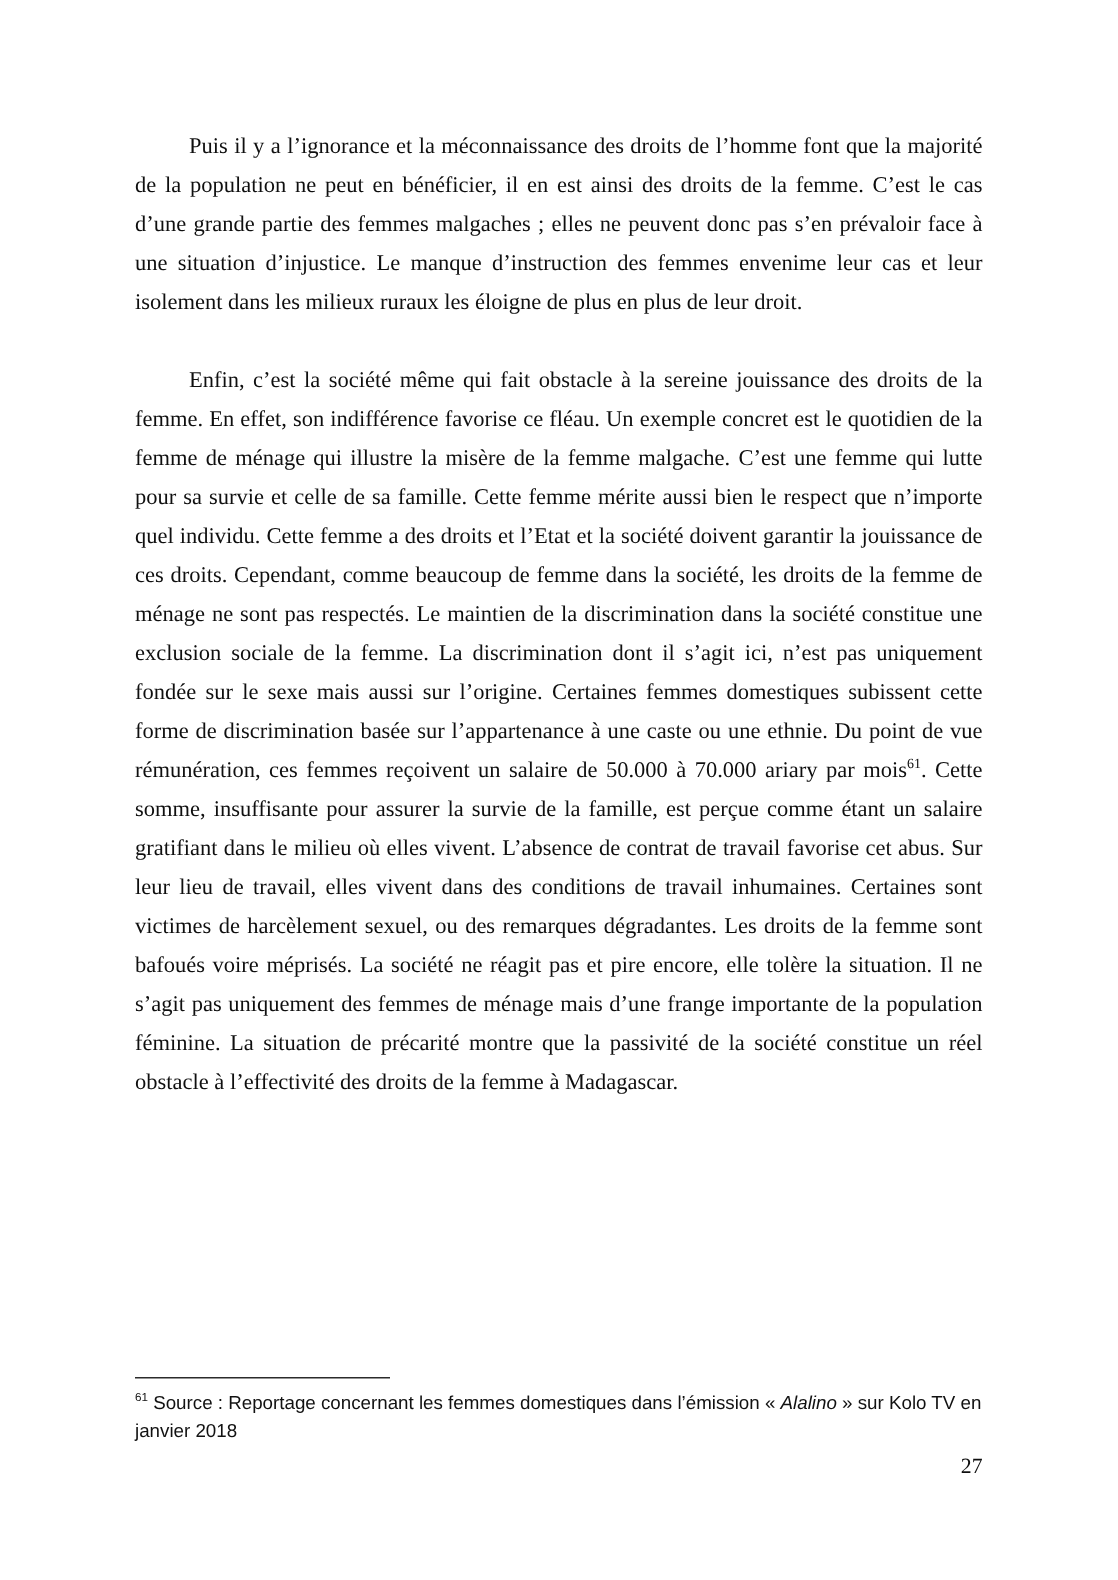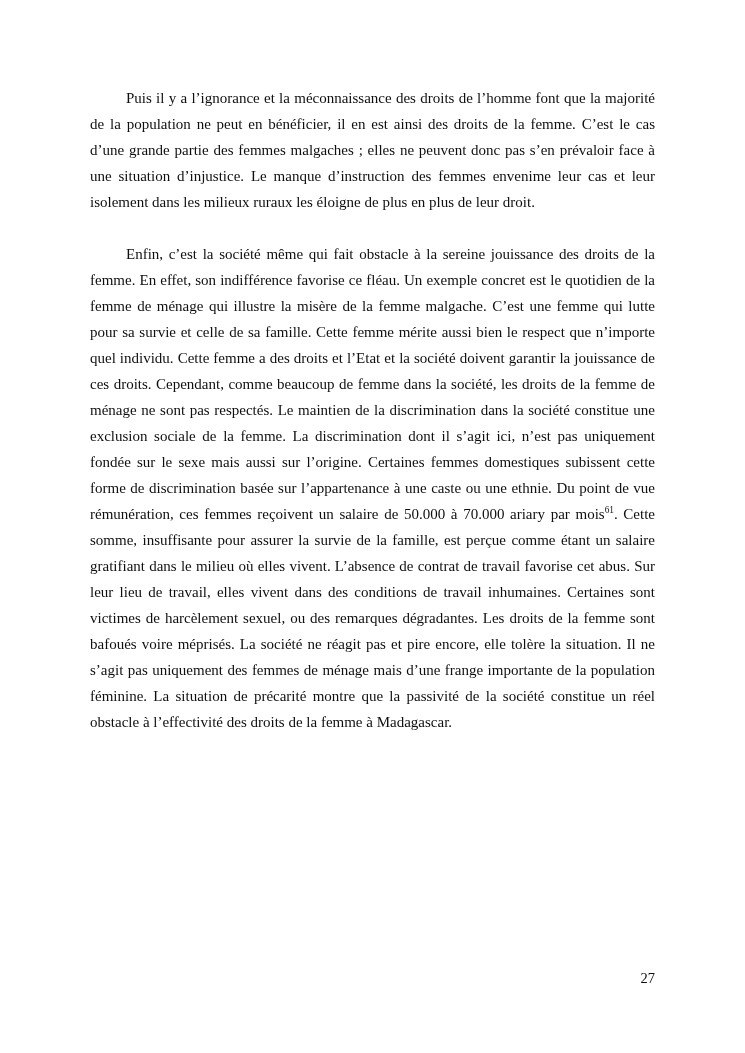--- a/index.html
+++ b/index.html
@@ -77,16 +77,20 @@
 <body>
 
 <div class="page">
 
   <div class="body-text">
     <p class="para"><span>Puis il y a l’ignorance et la méconnaissance des droits de l’homme font que la majorité de la population ne peut en bénéficier, il en est ainsi des droits de la femme. C’est le cas d’une grande partie des femmes malgaches ; elles ne peuvent donc pas s’en prévaloir face à une situation d’injustice. Le manque d’instruction des femmes envenime leur cas et leur isolement dans les milieux ruraux les éloigne de plus en plus de leur droit.</span></p>
 
     <p class="para"><span>Enfin, c’est la société même qui  fait obstacle à la sereine jouissance des droits de la femme. En effet, son indifférence favorise ce fléau. Un exemple concret est le quotidien de la femme de ménage qui illustre la misère de la femme malgache. C’est une femme qui lutte pour sa survie et celle de sa famille. Cette femme mérite aussi bien le respect que n’importe quel individu. Cette femme a des droits et l’Etat et la société doivent garantir la jouissance de ces droits. Cependant, comme beaucoup de femme dans la société, les droits de la femme de ménage ne sont pas respectés. Le maintien de la discrimination dans la société constitue une exclusion sociale de la femme. La discrimination dont il s’agit ici, n’est pas uniquement fondée sur le sexe mais aussi sur l’origine. Certaines femmes domestiques subissent cette forme de discrimination basée sur l’appartenance à une caste ou une ethnie. Du point de vue rémunération, ces femmes reçoivent un salaire de 50.000 à 70.000 ariary par mois</span><sup class="ref">61</sup><span>. Cette somme, insuffisante pour assurer la survie de la famille, est perçue comme étant un salaire gratifiant dans le milieu où elles vivent. L’absence de contrat de travail favorise cet abus. Sur leur lieu de travail, elles vivent dans des conditions de travail inhumaines. Certaines sont victimes de harcèlement sexuel, ou des remarques dégradantes. Les droits de la femme sont bafoués voire méprisés. La société ne réagit pas et pire encore, elle tolère la situation. Il ne s’agit pas uniquement des femmes de ménage mais d’une frange importante de la population féminine. La situation de précarité montre que la passivité de la société constitue un réel obstacle à l’effectivité des droits de la femme à Madagascar.</span></p>
   </div>
 
+  <div class="footnote-area">
+    <div class="footnote-rule"></div>
+    <p class="footnote"><sup class="fn-marker">61</sup><span> Source : Reportage concernant les femmes domestiques dans l’émission « </span><em>Alalino</em><span> » sur Kolo TV en janvier 2018</span></p>
+  </div>
 
   <div class="page-number">27</div>
 
 </div>
 
 </body></html>

